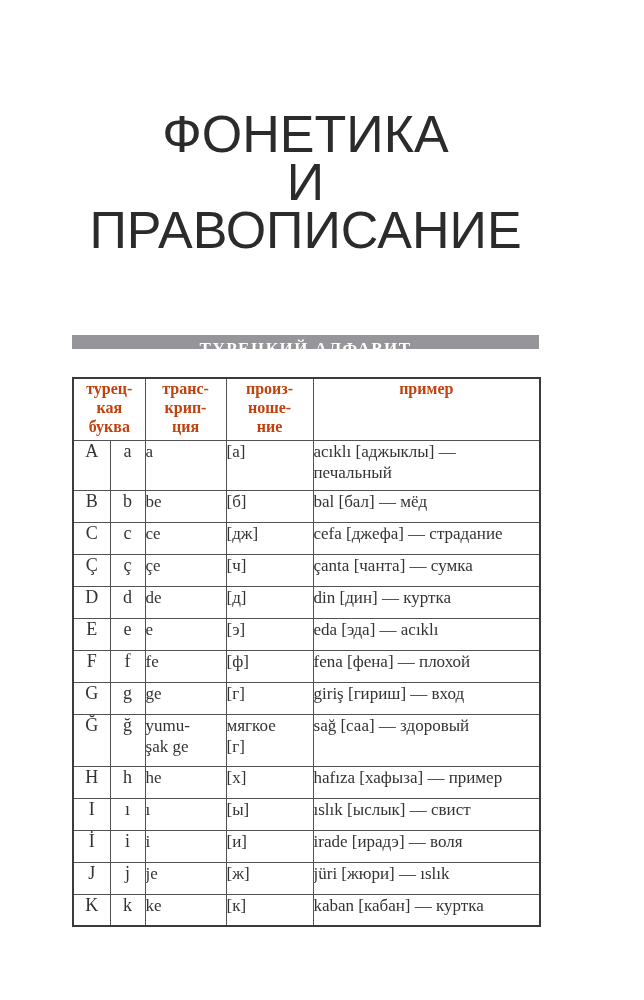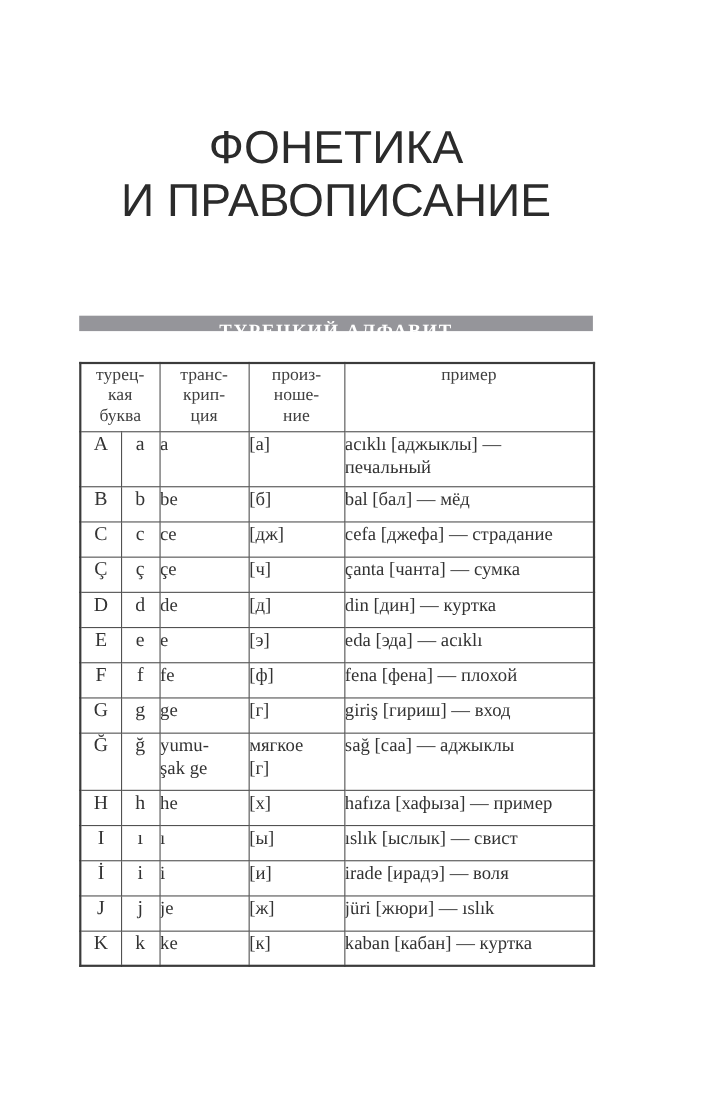--- a/index.html
+++ b/index.html
@@ -12,21 +12,21 @@
     overflow:hidden;
   }
   .content{
     position:absolute;
     left:72px; top:0;
     width:467px;
   }
   .title{
     margin:110px 0 16px 0;
     font-family:"Liberation Sans", sans-serif;
-    font-size:42px;
+    font-size:52px;
     line-height:48px;
     font-weight:400;
     letter-spacing:0;
     text-align:center;
     color:#2b2b2b;
   }
   .title span{display:block;}
   .banner{
     margin-top:81px;
     height:14px;
@@ -51,24 +51,24 @@
     border:1px solid #525252;
     vertical-align:top;
     padding:0;
     overflow:hidden;
   }
   thead th{
     border-bottom:2px solid #3b3b3b;
     font-size:16px;
     line-height:19px;
     padding-top:6px;
-    font-weight:400;
+    font-weight:700;
     text-align:center;
     white-space:pre-line;
-    color:#404040;
+    color:#c2410c;
   }
   td{
     font-size:17px;
     line-height:21px;
     padding-top:4px;
     color:#333333;
   }
   .c-up,.c-low{text-align:center;font-size:18px;}
   .c-tr,.c-pr,.c-ex{
     padding-left:10px;
@@ -173,21 +173,21 @@
         <td class="c-pr">[г]</td>
         <td class="c-ex">giriş [гириш] — вход</td>
       </tr>
       <tr class="rg">
         <td class="c-up">Ğ</td>
         <td class="c-low">ğ</td>
         <td class="c-tr">yumu-
 şak ge</td>
         <td class="c-pr">мягкое
 [г]</td>
-        <td class="c-ex">sağ [саа] — аджыклы</td>
+        <td class="c-ex">sağ [саа] — здоровый</td>
       </tr>
       <tr class="rn">
         <td class="c-up">H</td>
         <td class="c-low">h</td>
         <td class="c-tr">he</td>
         <td class="c-pr">[х]</td>
         <td class="c-ex">hafıza [хафыза] — пример</td>
       </tr>
       <tr class="rn">
         <td class="c-up">I</td>

